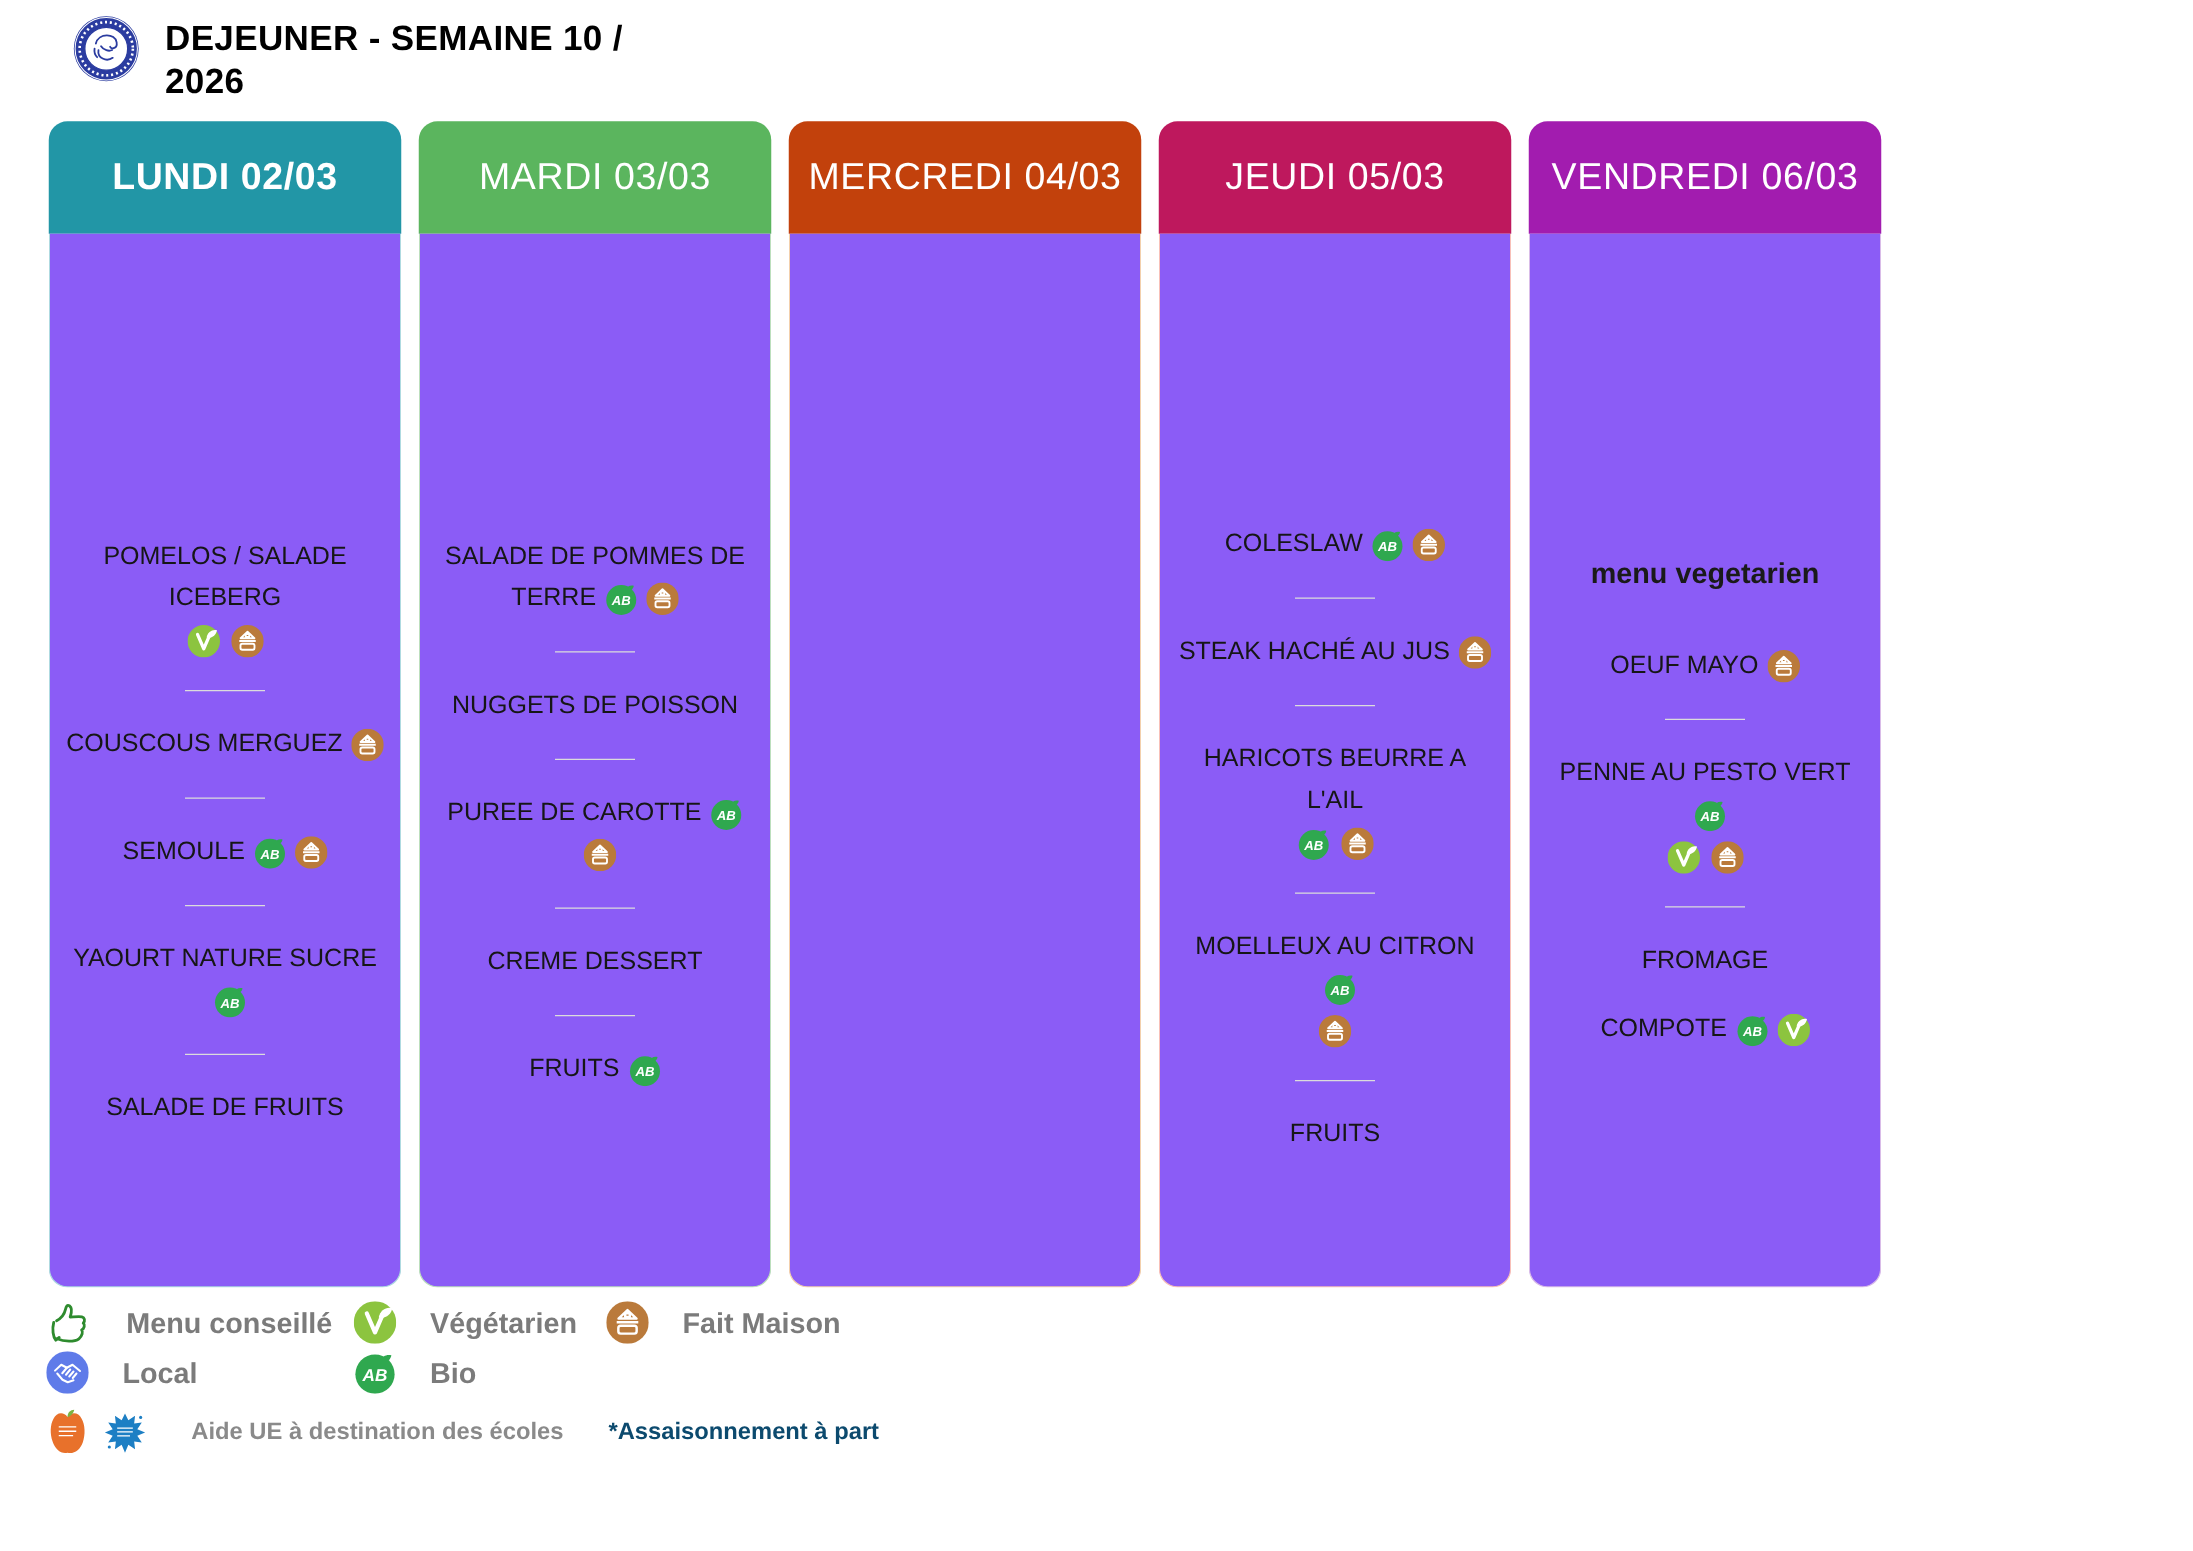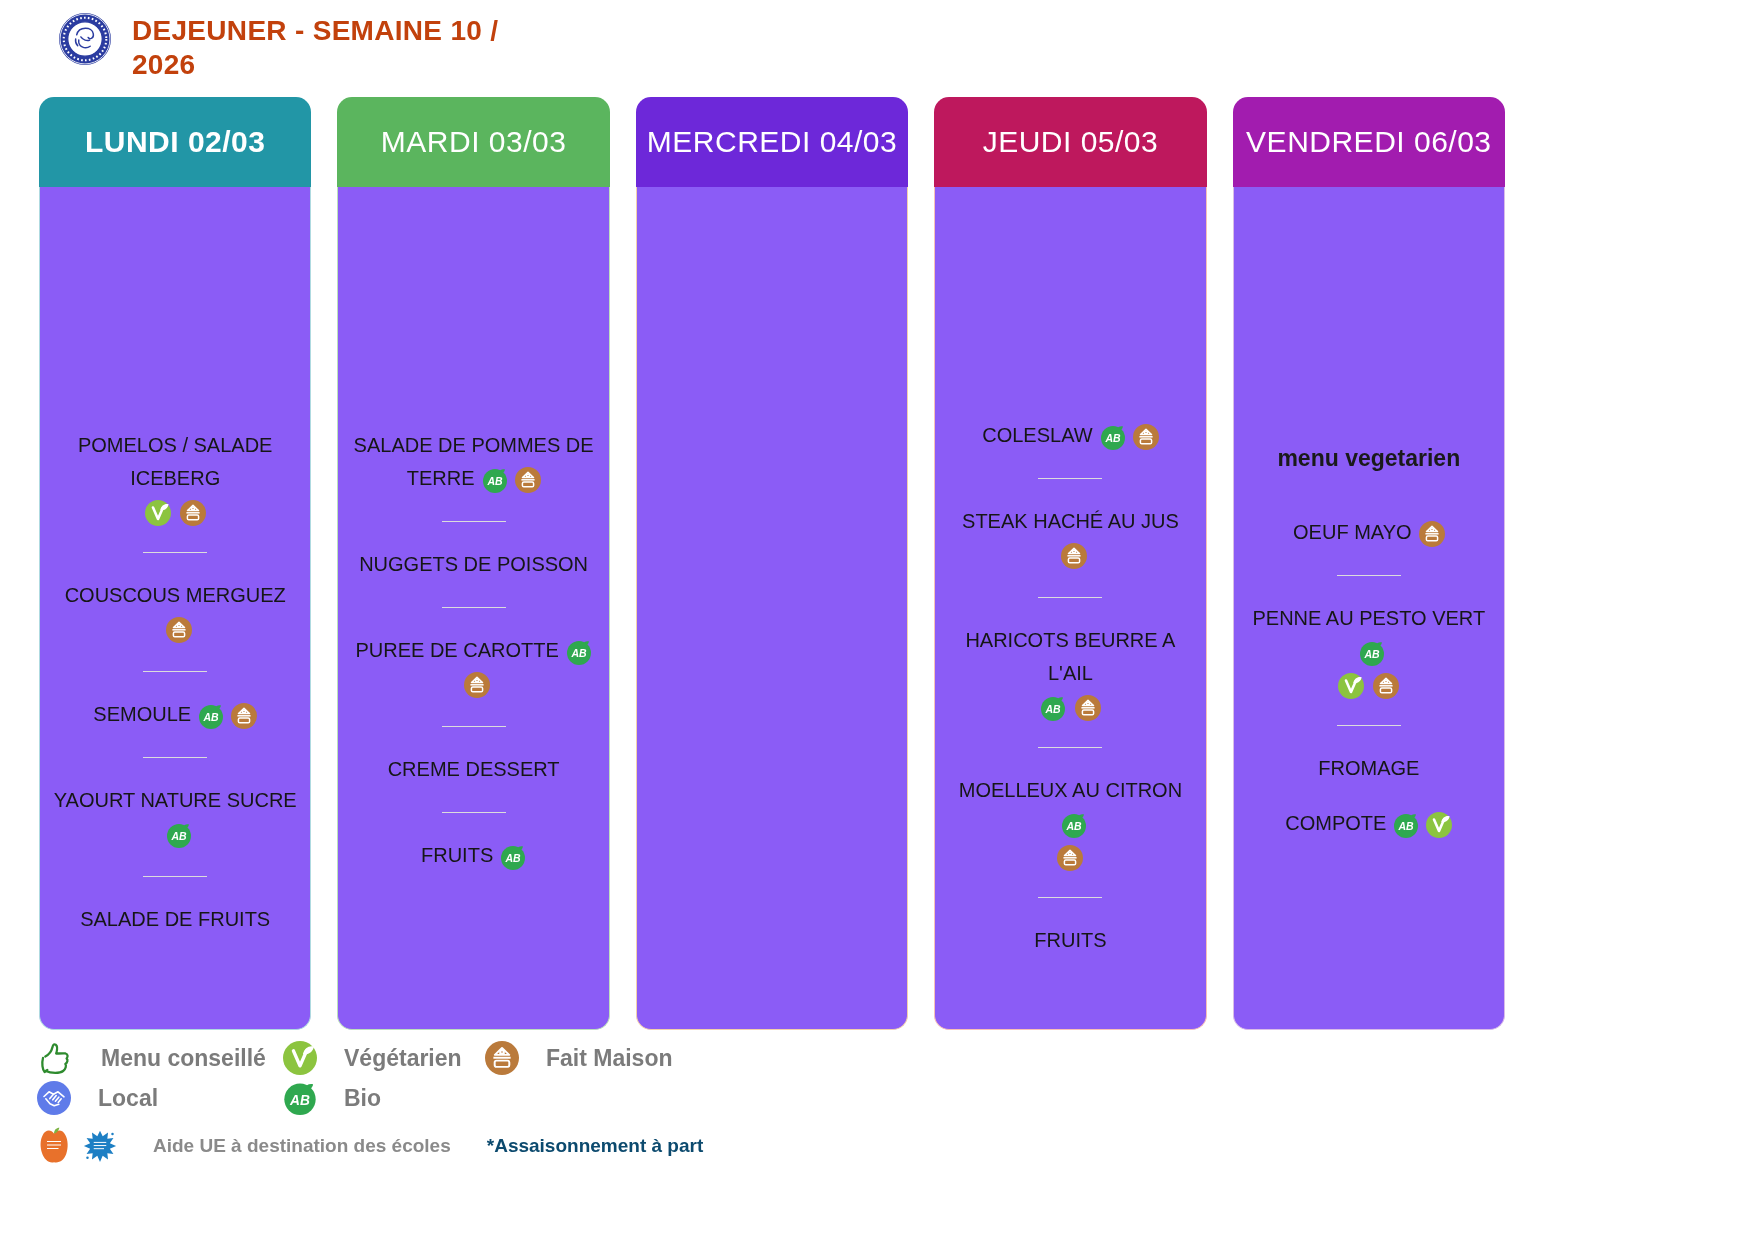--- a/index.html
+++ b/index.html
@@ -5,25 +5,25 @@
   html,body{margin:0;padding:0;}
   body{
     width:1754px;height:1241px;position:relative;overflow:hidden;
     background:#ffffff;font-family:"Liberation Sans",sans-serif;
   }
   
   .page-header{position:absolute;top:12px;left:58px;display:flex;align-items:flex-start;gap:20px;}
   .logo{width:54px;height:54px;flex:0 0 auto;}
   .logo svg{width:54px;height:54px;display:block;}
   h1.title{
-    margin:2px 0 0 0;font-size:28px;font-weight:bold;color:#c2410c;
+    margin:2px 0 0 0;font-size:28px;font-weight:bold;color:#000000;
     width:410px;line-height:34px;letter-spacing:.3px;
   }
   
-  .columns{position:absolute;left:39px;top:97px;width:1466px;display:flex;gap:26px;}
+  .columns{position:absolute;left:39px;top:97px;width:1466px;display:flex;gap:14px;}
   .col{flex:1 1 0;display:flex;flex-direction:column;}
   .col-header{
     height:90px;display:flex;align-items:center;justify-content:center;
     color:#fff;font-size:30px;font-weight:400;border-radius:15px 15px 0 0;
     letter-spacing:.5px;
   }
   .col-header.bold{font-weight:700;}
   .col-body{
     height:843px;box-sizing:border-box;background:#8b5cf6;
     border:1px solid #ccc;border-top:none;border-radius:0 0 15px 15px;
@@ -194,21 +194,21 @@
         <div class="item">
           <div class="line"><span class="item-text">FRUITS</span><span class="micon"><svg viewBox="0 0 26 26">
                 <path d="M16.5 5.8 C17.3 3.2 20 1.8 23 2.5 C22.6 5.4 20 7.2 17 6.6 Z" fill="#2FA84F"></path>
                 <circle cx="13" cy="14" r="12" fill="#2FA84F"></circle>
                 <text x="13" y="18" text-anchor="middle" font-family="Liberation Sans, sans-serif" font-size="10.5" font-weight="bold" font-style="italic" fill="#ffffff">AB</text>
               </svg></span></div>
         </div>
       </div>
     </div>
     <div class="col">
-      <div class="col-header" style="background: #6d28d9;">MERCREDI 04/03</div>
+      <div class="col-header" style="background: #c2410c;">MERCREDI 04/03</div>
       <div class="col-body" style="border-color: rgb(243, 208, 172);"></div>
     </div>
     <div class="col">
       <div class="col-header" style="background: #be185d;">JEUDI 05/03</div>
       <div class="col-body" style="border-color: rgb(248, 192, 184);">
         <div class="item">
           <div class="line"><span class="item-text">COLESLAW</span><span class="micon"><svg viewBox="0 0 26 26">
                 <path d="M16.5 5.8 C17.3 3.2 20 1.8 23 2.5 C22.6 5.4 20 7.2 17 6.6 Z" fill="#2FA84F"></path>
                 <circle cx="13" cy="14" r="12" fill="#2FA84F"></circle>
                 <text x="13" y="18" text-anchor="middle" font-family="Liberation Sans, sans-serif" font-size="10.5" font-weight="bold" font-style="italic" fill="#ffffff">AB</text>

